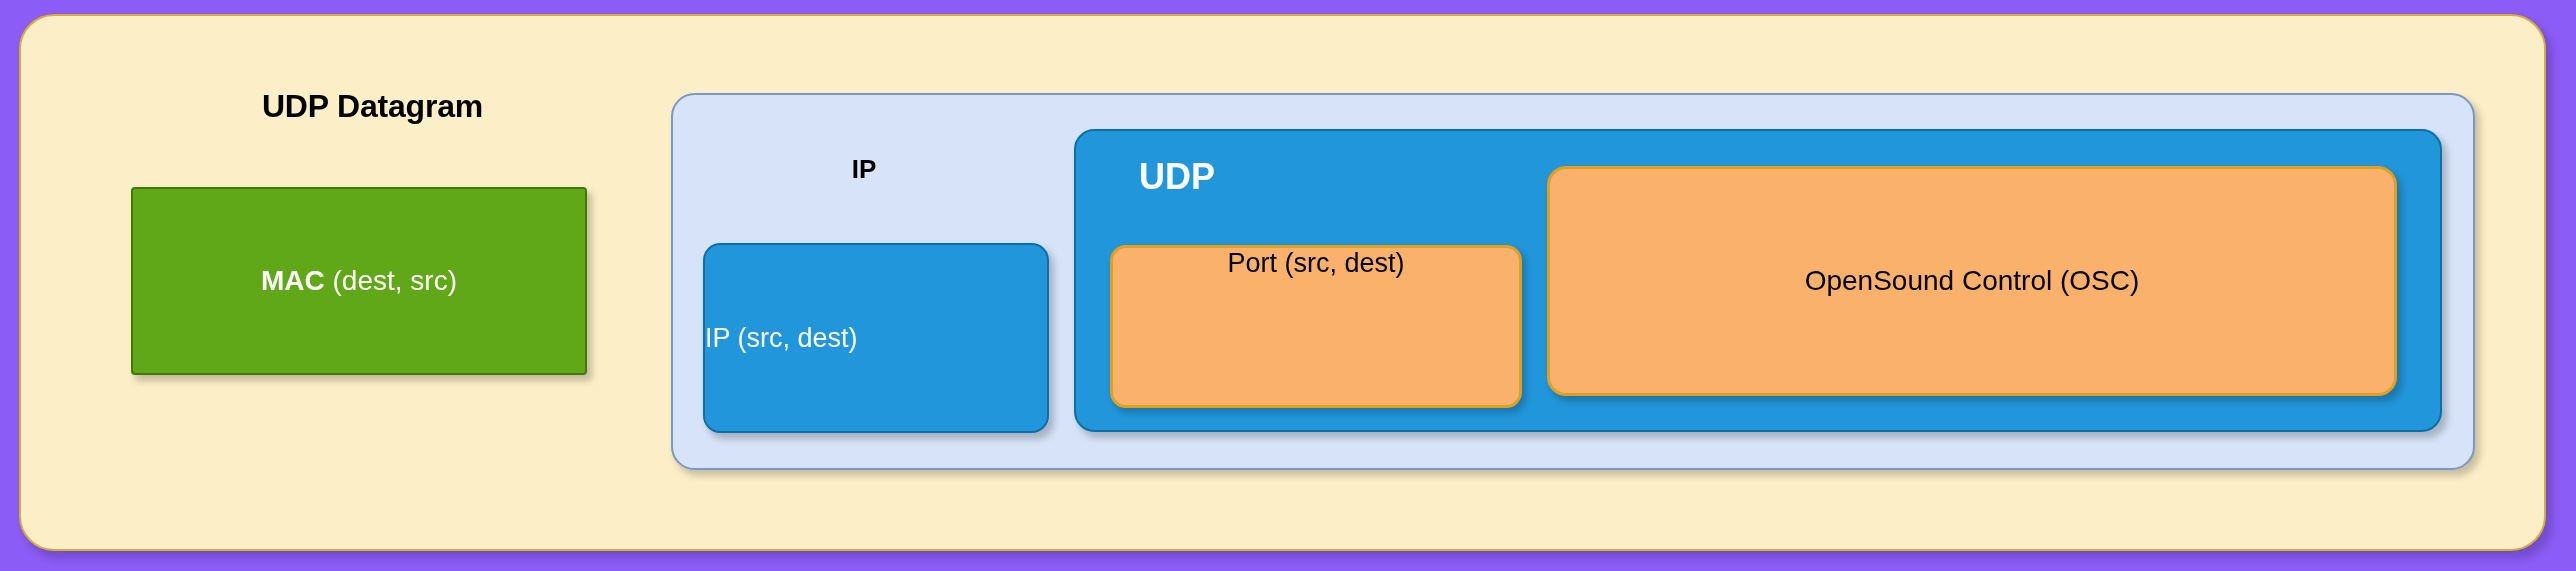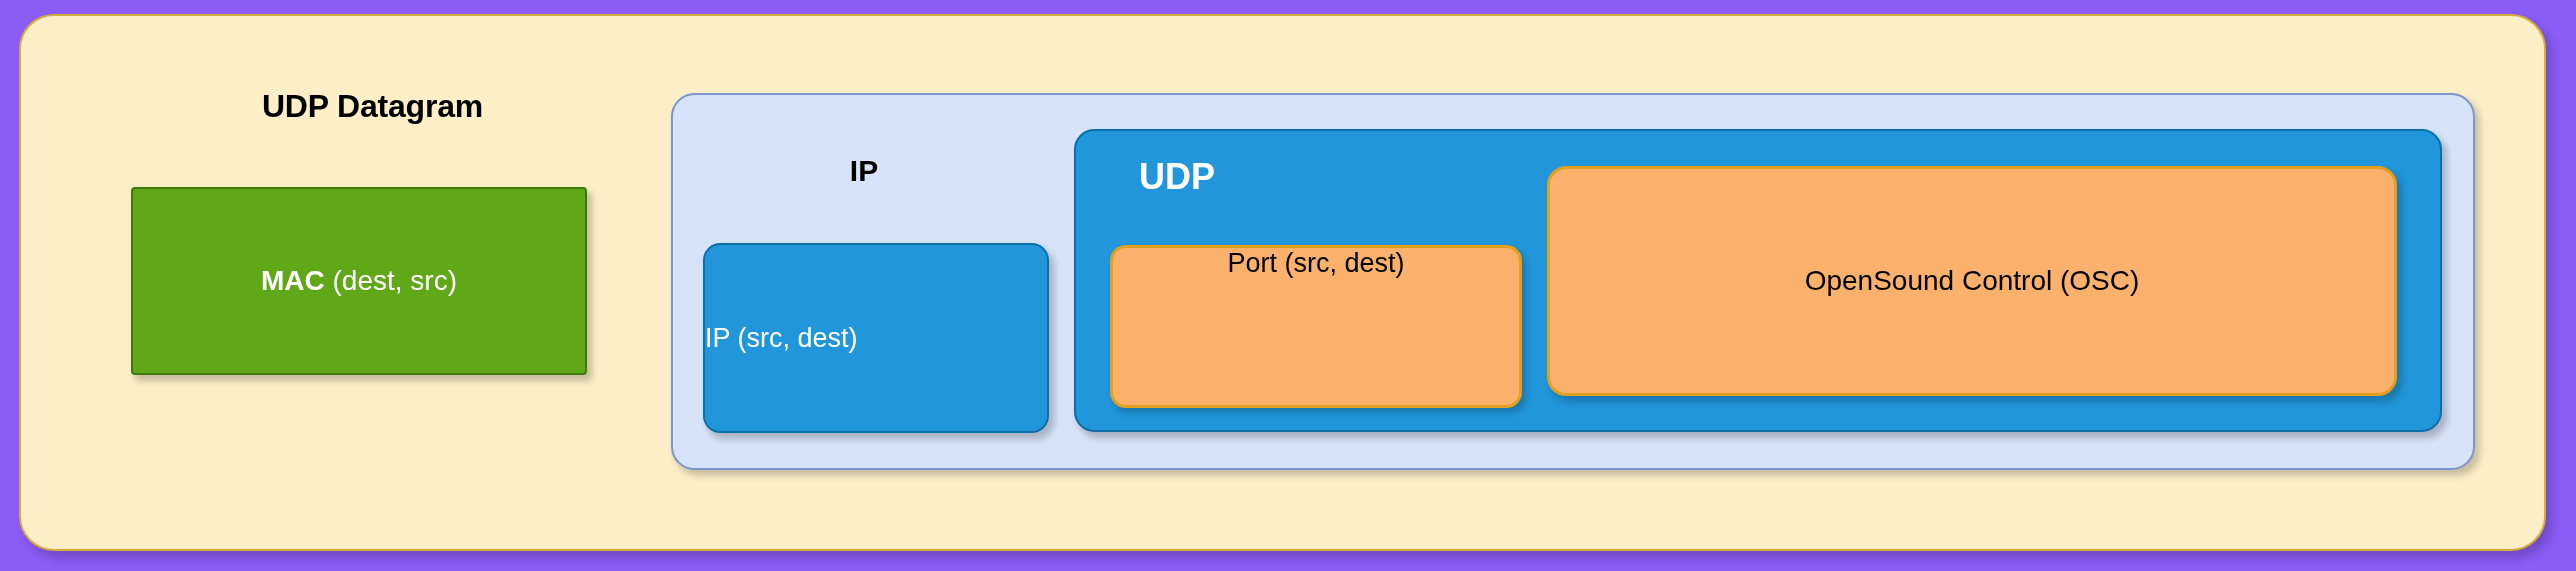--- a/index.html
+++ b/index.html
@@ -48,21 +48,21 @@
     letter-spacing: -0.2px;
     white-space: nowrap;
   }
 
   .title-ip {
     position: absolute;
     left: 707px;
     top: 154px;
     width: 314px;
     text-align: center;
-    font-size: 30px;
+    font-size: 26px;
     font-weight: bold;
     color: #000000;
     white-space: nowrap;
   }
 
   .title-udp {
     position: absolute;
     left: 1139px;
     top: 156px;
     font-size: 36px;

